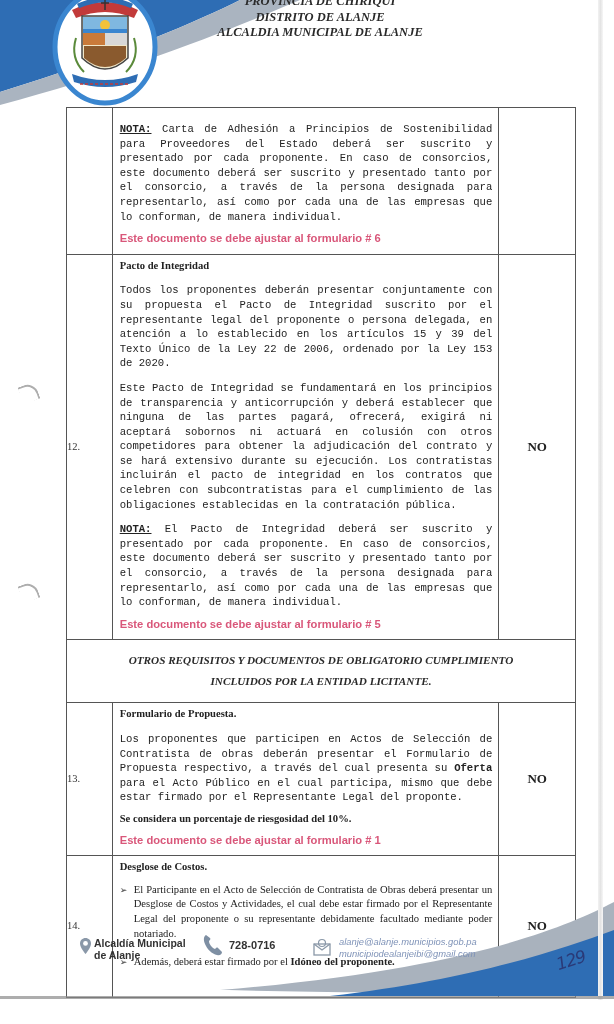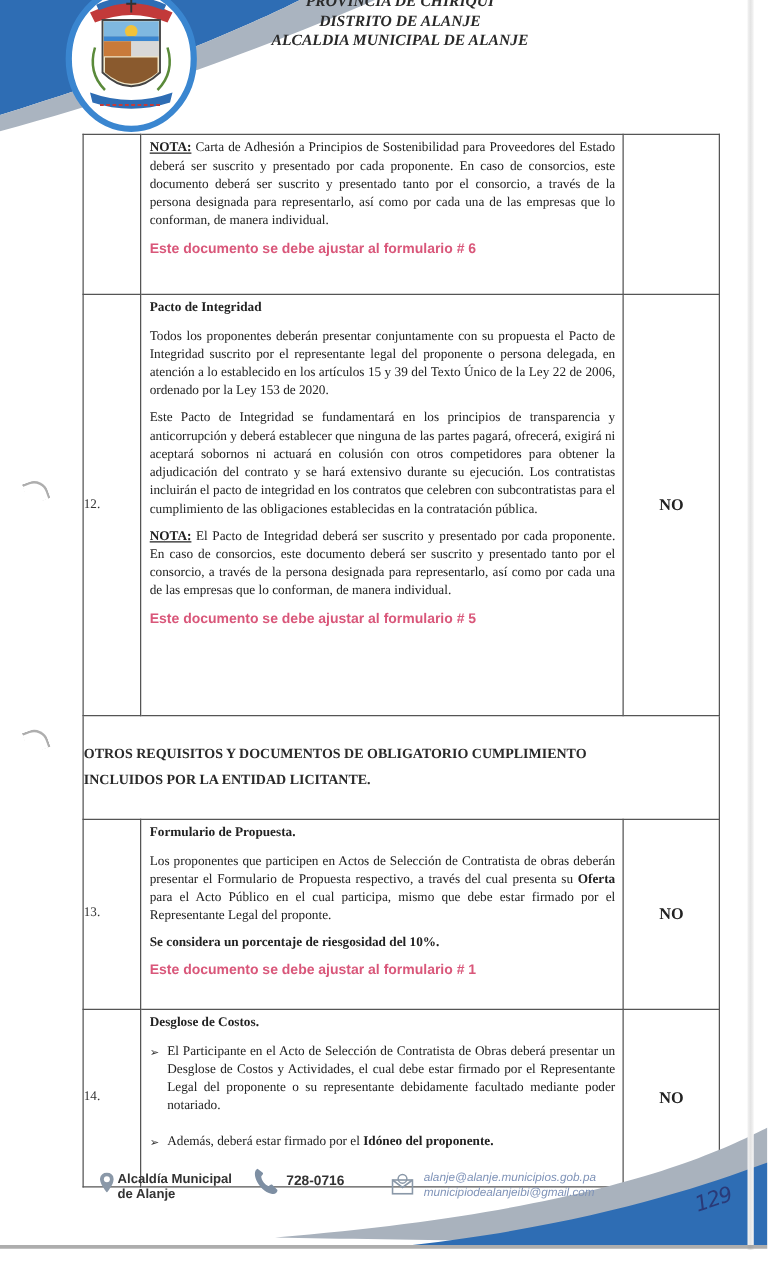--- a/index.html
+++ b/index.html
@@ -73,37 +73,39 @@
     line-height: 14.6px;
   }
   .doc-table td {
     border: 1px solid #555;
     vertical-align: top;
     padding: 0;
   }
   .col-num { width: 46px; text-align: left; vertical-align: middle !important; font-size: 10.5px; color:#333; }
   .col-content { width: 384px; padding: 4px 6px 6px 7px !important; text-align: justify; }
   .col-status { width: 78px; text-align: center; vertical-align: middle !important; font-weight: bold; font-size: 13px; }
-  .para { margin: 0 0 7px 0; text-align: justify; }
+  .para { margin: 10px 0 7px 0; text-align: justify; font-family: Liberation Mono, monospace; }
   .para:last-child { margin-bottom: 0; }
   .nota-label { font-weight: bold; text-decoration: underline; }
   .item-title { font-weight: bold; margin: 0 0 8px 0; }
   .formulario-note {
     font-family: "Liberation Sans", sans-serif;
     font-weight: bold;
     color: #d9577a;
     font-size: 11.2px;
     margin: 6px 0 2px 0;
   }
   .bold-line { font-weight: bold; margin: 0 0 6px 0; }
   .section-header {
+    text-align: center;
+    font-style: italic;
     font-weight: bold;
     font-size: 11.2px;
     line-height: 21px;
-    padding: 20px 0 !important;
+    padding: 10px 0 !important;
     color: #2a2a2a;
   }
   .bullet {
     display: flex;
     margin: 8px 0 8px 0;
   }
   .bullet-glyph {
     width: 14px;
     flex: 0 0 14px;
     font-size: 9px;

